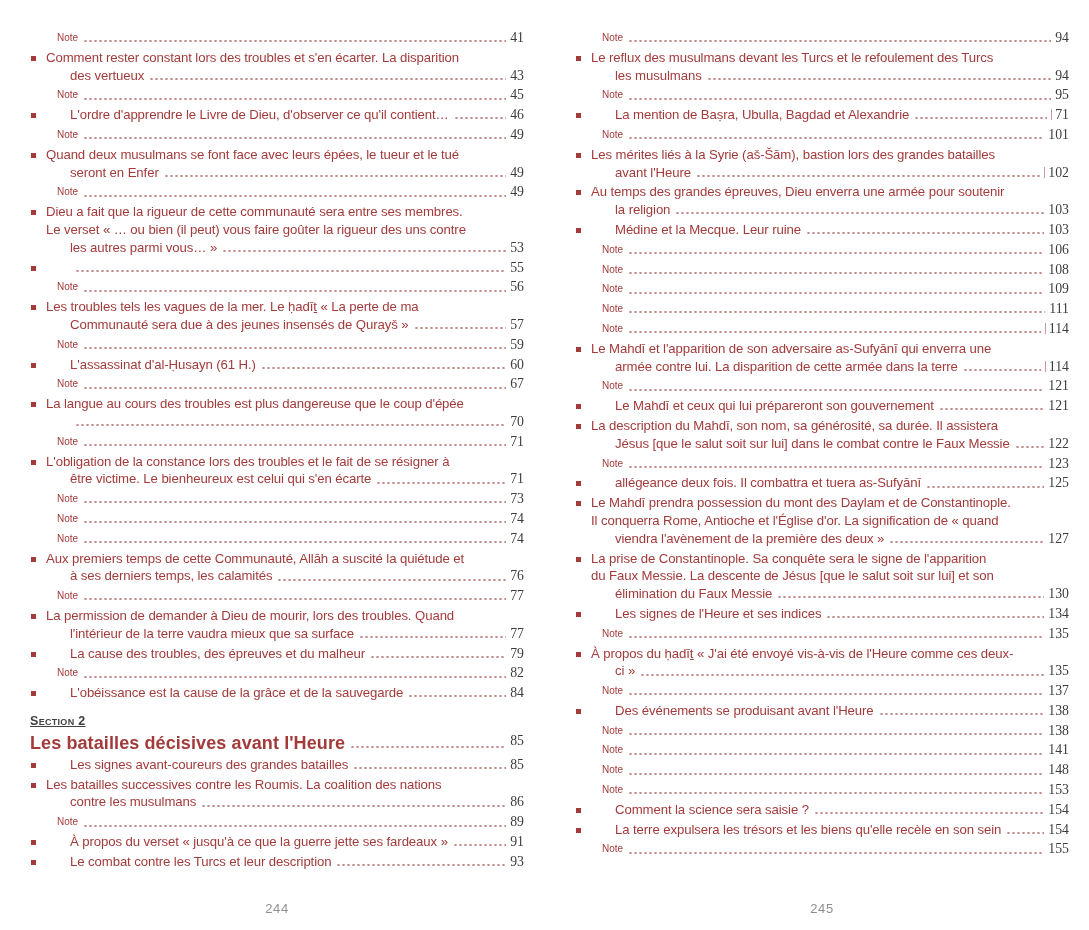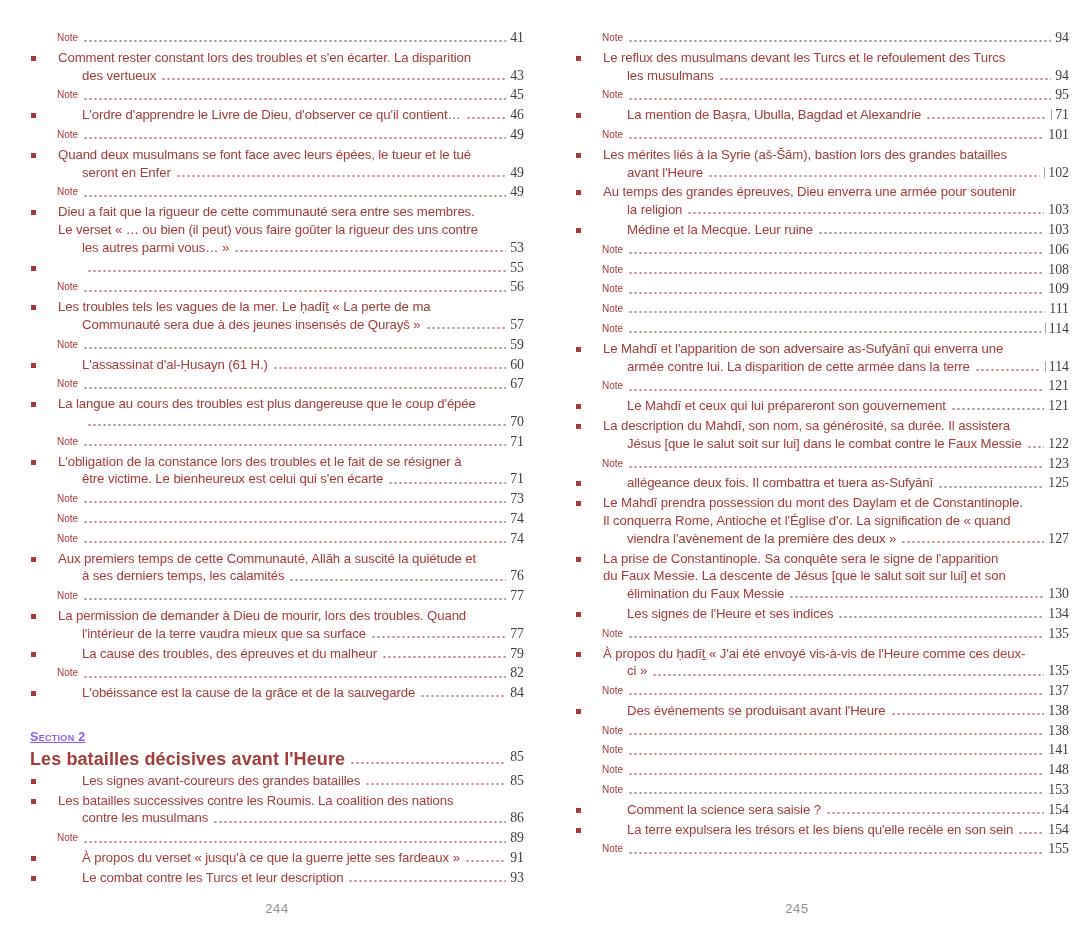--- a/index.html
+++ b/index.html
@@ -11,21 +11,21 @@
   html,body{margin:0;padding:0;}
   body{
     width:1089px;height:930px;position:relative;background:#ffffff;
     font-family:"Liberation Sans",sans-serif;overflow:hidden;
   }
   .page{position:absolute;top:27px;}
   .page-left{left:30px;width:494px;}
   .page-right{left:575px;width:494px;}
 
   .entry{margin-top:2px;}
-  .item{display:flex;align-items:flex-start;gap:12px;}
+  .item{display:flex;align-items:flex-start;}
   .bullet{flex:0 0 auto;width:5px;height:5px;margin:7px 10px 0 1px;background:var(--accent);}
   .item-body{flex:1 1 auto;min-width:0;color:var(--accent);font-size:13.2px;line-height:17.8px;letter-spacing:-0.1px;}
   .line{white-space:nowrap;}
   .tocline{display:flex;align-items:flex-end;margin-left:24px;}
   .txt{white-space:nowrap;}
   .leader{
     flex:1 1 auto;min-width:10px;height:4px;align-self:flex-end;
     margin:0 4px 3.5px 5px;
     background-image:radial-gradient(circle, var(--dots) 1px, rgba(0,0,0,0) 1.3px);
     background-size:5px 4px;background-repeat:repeat-x;background-position:left bottom;
@@ -35,36 +35,36 @@
     font-size:13.8px;color:var(--numcol);line-height:17.8px;letter-spacing:0;
   }
   .num.marked::before{
     content:"";display:inline-block;width:1px;height:11px;background:#C99;
     margin-right:3px;vertical-align:-1px;
   }
   .note-row{display:flex;padding-left:27px;}
   .note-label{color:var(--accent);font-size:10px;line-height:17.8px;}
 
   .section-label{
-    margin-top:27px;font-size:12.5px;font-weight:bold;color:#8b5cf6;
+    margin-top:11px;font-size:12.5px;font-weight:bold;color:#404040;
     text-decoration:underline;font-variant:small-caps;letter-spacing:0.3px;line-height:16px;
   }
   .section-title-row{display:flex;margin-top:3px;margin-bottom:2px;}
   .section-title-text{
     white-space:nowrap;font-size:18px;font-weight:bold;color:var(--accent);
     letter-spacing:0.1px;line-height:22px;
   }
   .section-title-row .leader{margin-bottom:5px;}
 
   .footer{
     position:absolute;bottom:14px;width:494px;text-align:center;
     color:var(--footercol);font-size:13px;letter-spacing:0.6px;
   }
   .footer-left{left:30px;text-align:center;}
-  .footer-right{left:550px;}
+  .footer-right{left:575px;}
 </style>
 </head>
 <body>
 
 <div class="page page-left">
   <div class="entries">
       <div class="note-row entry">
         <span class="note-label">Note</span>
         <span class="leader"></span>
         <span class="num">41</span>

